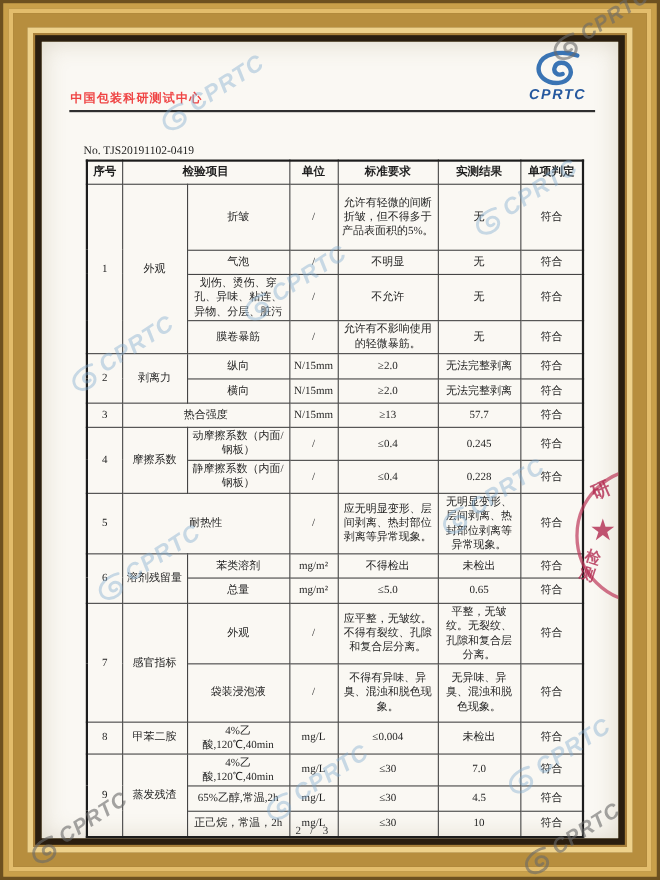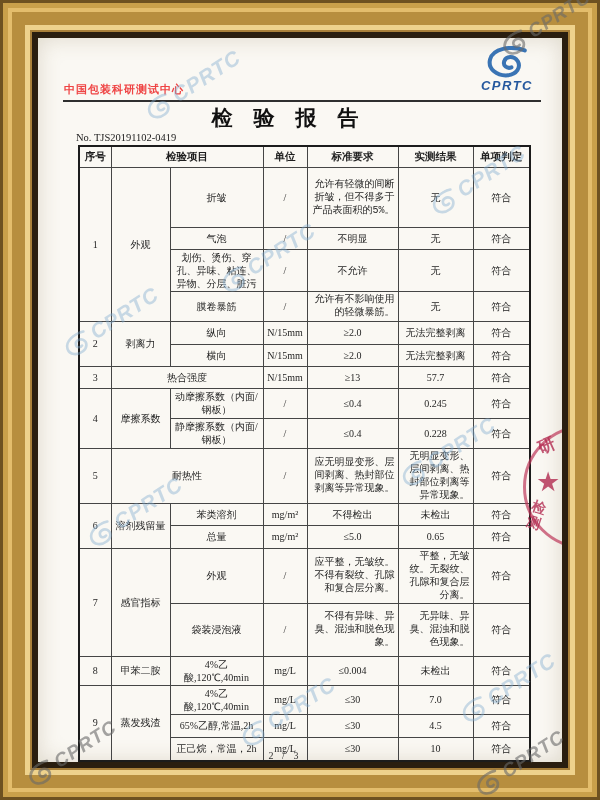--- a/index.html
+++ b/index.html
@@ -35,21 +35,21 @@
                   font-size:21px; font-weight:bold; color:#111; }
   .report-no { position:absolute; left:38px; top:94px; font-size:10.5px; color:#1c1c1c; }
 
   
   .table-wrap { position:absolute; left:40px; top:107px; width:372px; z-index:1; }
   table { border-collapse:collapse; table-layout:fixed; width:451px;
           border:2px solid #1c1c1c; font-size:10px; color:#1f1f1f; }
   th, td { border:1px solid #454545; text-align:center; vertical-align:middle;
            padding:1px 3px; line-height:1.3; overflow:hidden; }
   th { font-weight:bold; height:21px; font-size:10.5px; }
-  td.long { text-align:right;font-family:Liberation Mono, monospace; }
+  td.long { text-align:center; }
   .col-no{width:32px}.col-group{width:59px}.col-item{width:93px}.col-unit{width:44px}
   .col-std{width:91px}.col-res{width:75px}.col-ver{width:57px}
 
   
   .page-no { position:absolute; left:0; right:30px; top:712px; text-align:center;
              font-size:10px; letter-spacing:3px; color:#333; }
 
   
   .wm { position:absolute; width:116px; display:flex; align-items:center; justify-content:center;
         gap:4px; transform:rotate(-33deg); pointer-events:none; z-index:3;
@@ -140,21 +140,20 @@
     </div>
 
   <div class="org-name">中国包装科研测试中心</div>
   <div class="header-rule"></div>
   <div class="logo">
     <svg viewBox="0 0 48 36">
         <use href="#swirl"></use>
       </svg>
     <div class="logo-text">CPRTC</div>
   </div>
-  <div class="report-title">检　验　报　告</div>
   <div class="report-no">No. TJS20191102-0419</div>
 
   <div class="table-wrap">
     <table>
       <colgroup>
         <col class="col-no">
           <col class="col-group">
           <col class="col-item">
           <col class="col-unit">
         <col class="col-std">

